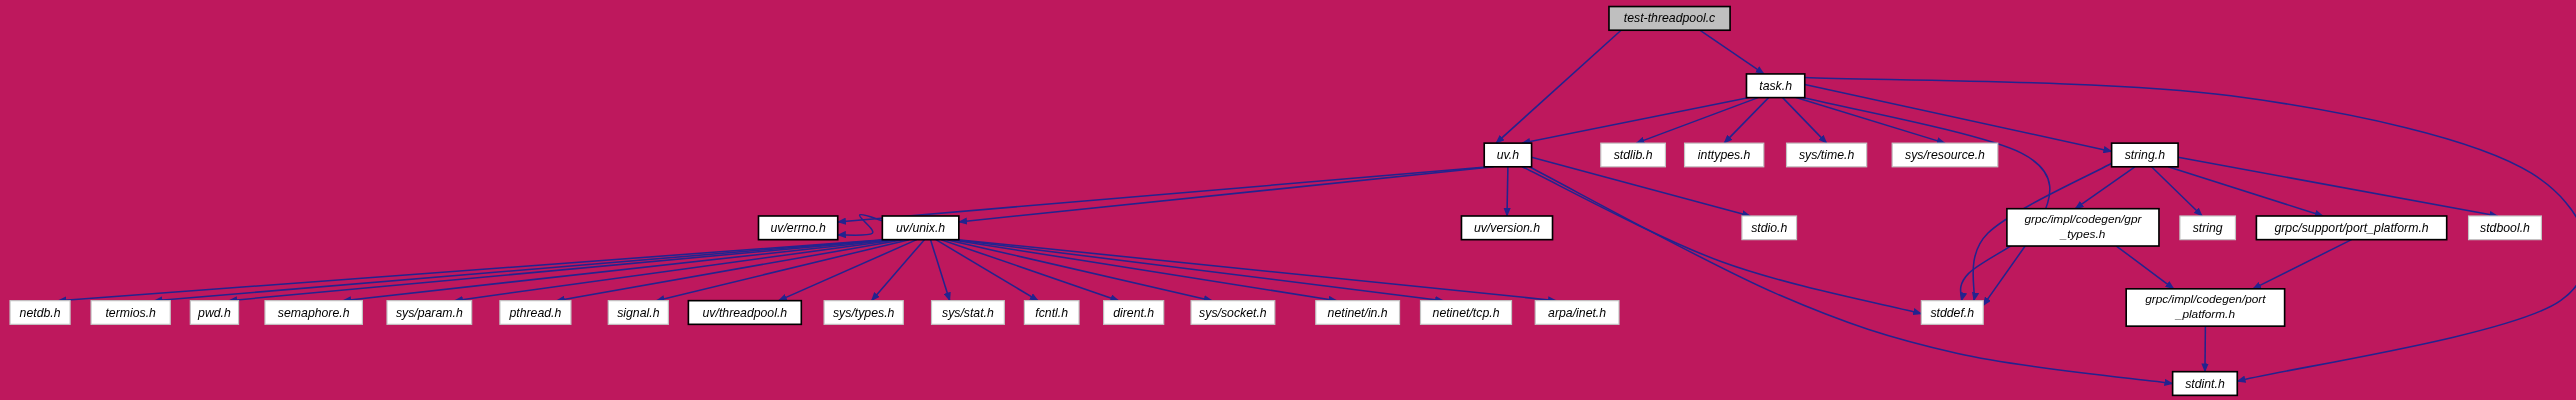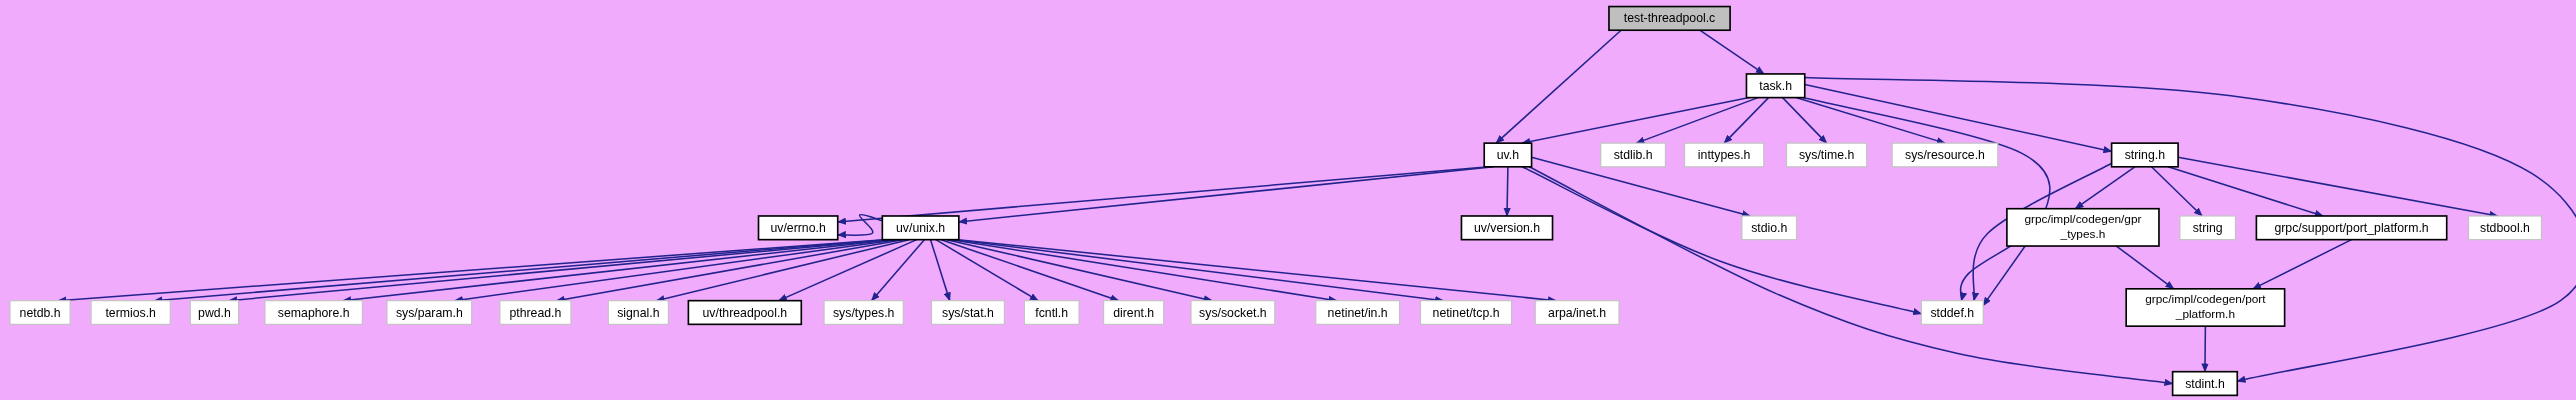--- a/index.html
+++ b/index.html
@@ -5,21 +5,21 @@
   html,body{margin:0;padding:0;background:#ffffff;}
   #graph-wrap{position:relative;width:2576px;height:401px;background:#ffffff;overflow:hidden;
     font-family:"Liberation Sans", sans-serif;}
   svg{display:block;}
   .node-label{font-family:"Liberation Sans", sans-serif;font-size:13.5px;fill:#000;}
   .node-label-small{font-family:"Liberation Sans", sans-serif;font-size:13px;fill:#000;}
 </style>
 </head>
 <body>
 
-<div id="graph-wrap" style="background: #f0abfc;">
+<div id="graph-wrap" style="background: #be185d; font-style: italic;">
   <svg id="dep-svg" width="2576" height="401" viewBox="0 0 2829 440" xmlns="http://www.w3.org/2000/svg">
     <defs>
       <marker id="arrow" viewBox="0 0 10 8" refX="9" refY="4" markerWidth="10" markerHeight="8" orient="auto-start-reverse" markerUnits="userSpaceOnUse">
         <path id="arrow-shape" d="M0,0 L10,4 L0,8 Z" fill="#23238e"></path>
       </marker>
     </defs>
     <g id="edges-layer">
         <path d="M1866.75,33 L1937.2,81" fill="none" stroke="#23238e" stroke-width="1.7" marker-end="url(#arrow)"></path>
         <path d="M1780.3,33 L1643,157" fill="none" stroke="#23238e" stroke-width="1.7" marker-end="url(#arrow)"></path>
         <path d="M1921.2,107 L1671.6,157" fill="none" stroke="#23238e" stroke-width="1.7" marker-end="url(#arrow)"></path>

